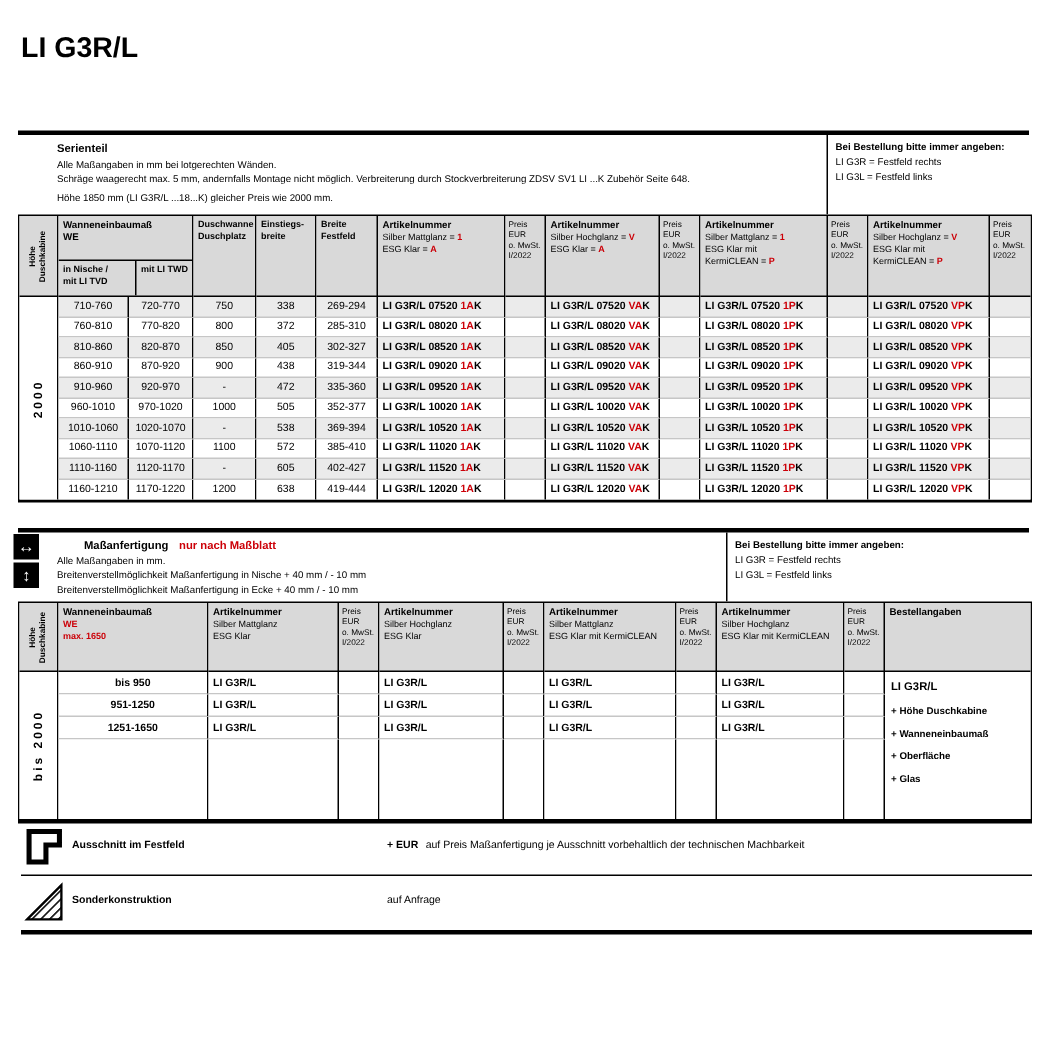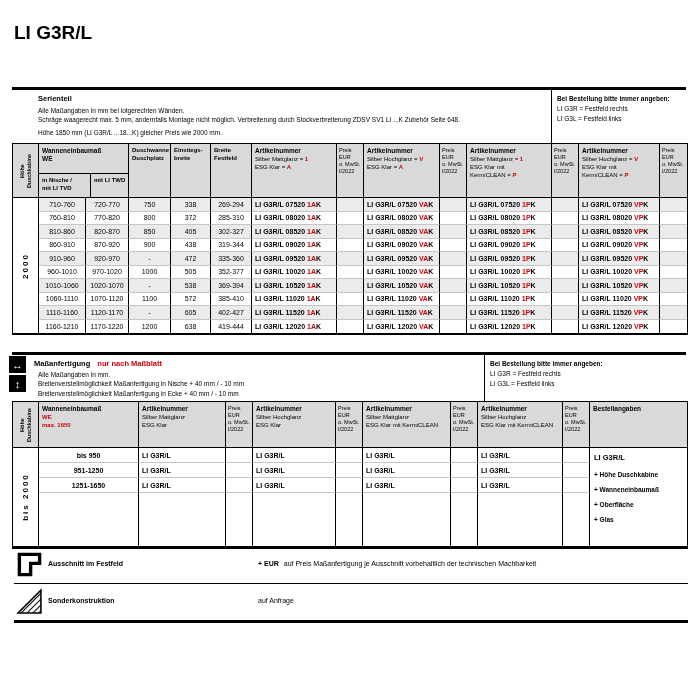--- a/index.html
+++ b/index.html
@@ -9,21 +9,21 @@
   .title{ position:absolute; left:14px; top:22px; font-size:19px; font-weight:bold; margin:0; }
 
   .sec{ position:absolute; left:12px; width:674px; border-top:3px solid #000; }
   .sec1{ top:87px; height:248px; }
   .sec2{ top:352px; height:196px; }
 
   .notes{ margin-left:26px; padding-top:4px; }
   .notes-heading{ font-size:7.5px; font-weight:bold; margin-bottom:3px; }
   .note{ font-size:6.5px; line-height:1.45; }
   .note.gap{ margin-top:3px; }
-  .headline{ margin-left:22px; padding-top:4px; font-size:7.5px; font-weight:bold; }
+  .headline{ margin-left:44px; padding-top:4px; font-size:7.5px; font-weight:bold; }
   .headline .red{ margin-left:5px; }
 
   .vdiv{ position:absolute; top:0; border-left:1px solid #000; }
   .d1{ left:539px; height:53px; }
   .d2{ left:472px; height:46px; }
   .order-info{ position:absolute; top:4px; font-size:6.5px; line-height:1.55; }
   .oi1{ left:545px; width:128px; }
   .oi2{ left:478px; width:195px; }
   .oi-head{ font-weight:bold; }
 

